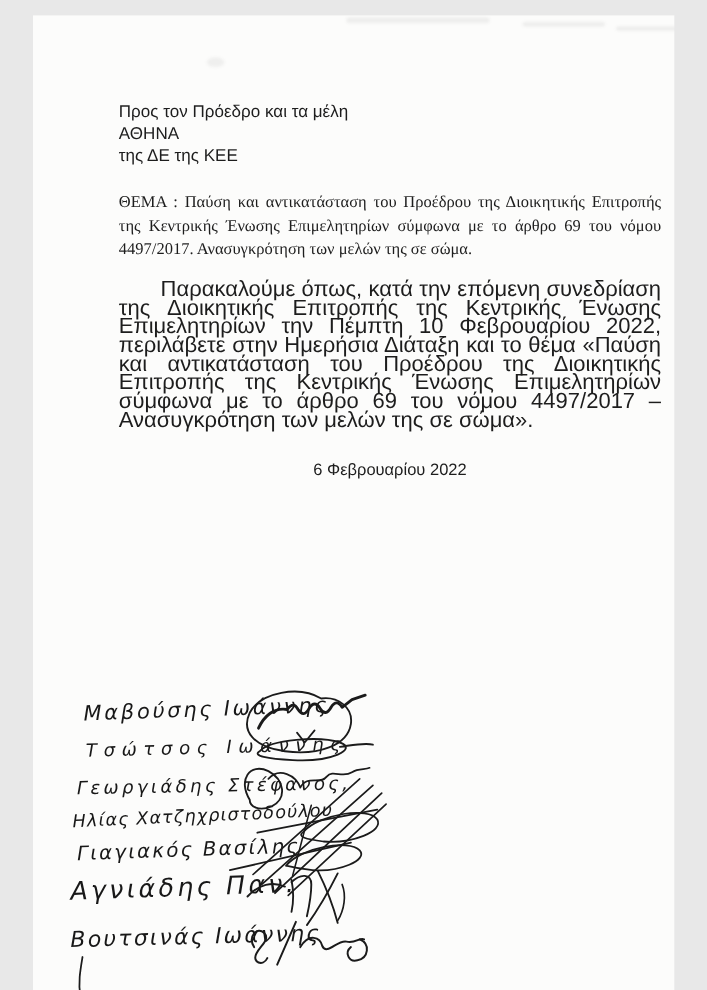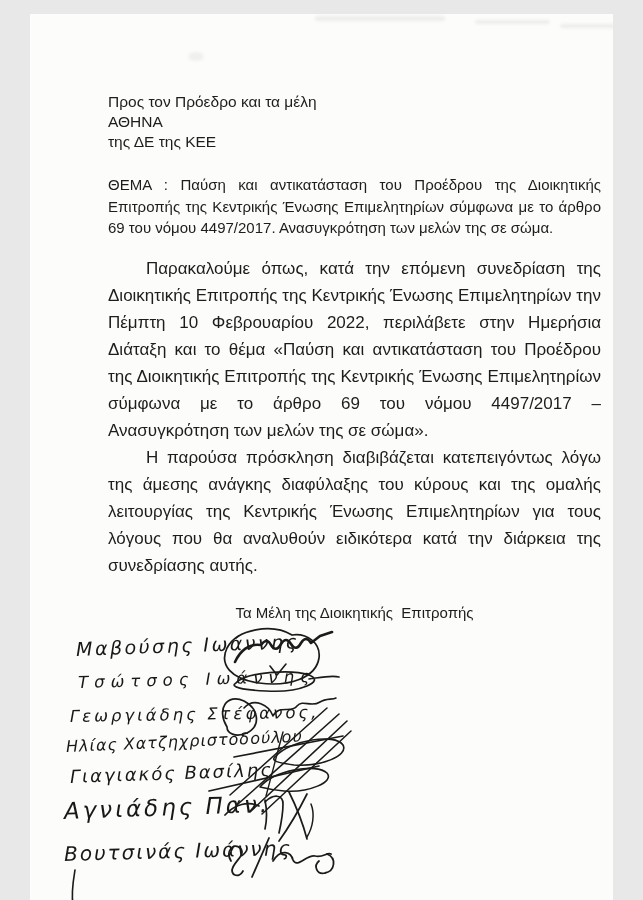--- a/index.html
+++ b/index.html
@@ -23,24 +23,25 @@
     position:absolute;left:0;top:0;width:643px;
     box-sizing:border-box;
     padding:78px 72px 0 78px;
   }
   .address{font-size:15.5px;line-height:20px;}
   .address div{white-space:nowrap;}
   .subject{
     margin:22px 0 0 0;
     font-size:15px;line-height:21.5px;
     text-align:justify;
+    font-family:Liberation Serif, serif;
   }
   .bodytext{
     margin:0;
-    font-size:17px;line-height:27px;
+    font-size:20px;line-height:17px;
     text-align:justify;
     text-indent:38px;
   }
   .bodytext.first{margin-top:16px;}
   .centered{
     text-align:center;
     font-size:15px;line-height:20px;
     white-space:pre-wrap;
   }
   .dateline{margin-top:27px;}
@@ -80,23 +81,22 @@
   <div class="content">
     <div class="address">
       <div>Προς τον Πρόεδρο και τα μέλη</div>
       <div>ΑΘΗΝΑ</div>
       <div>της ΔΕ της ΚΕΕ</div>
     </div>
 
     <p class="subject">ΘΕΜΑ : Παύση και αντικατάσταση του Προέδρου της Διοικητικής Επιτροπής της Κεντρικής Ένωσης Επιμελητηρίων σύμφωνα με το άρθρο 69 του νόμου 4497/2017. Ανασυγκρότηση των μελών της σε σώμα.</p>
 
     <p class="bodytext first">Παρακαλούμε όπως, κατά την επόμενη συνεδρίαση της Διοικητικής Επιτροπής της Κεντρικής Ένωσης Επιμελητηρίων την Πέμπτη 10 Φεβρουαρίου 2022, περιλάβετε στην Ημερήσια Διάταξη και το θέμα «Παύση και αντικατάσταση του Προέδρου της Διοικητικής Επιτροπής της Κεντρικής Ένωσης Επιμελητηρίων σύμφωνα με το άρθρο 69 του νόμου 4497/2017 – Ανασυγκρότηση των μελών της σε σώμα».</p>
-    <p class="bodytext">Η παρούσα πρόσκληση διαβιβάζεται κατεπειγόντως λόγω της άμεσης ανάγκης διαφύλαξης του κύρους και της ομαλής λειτουργίας της Κεντρικής Ένωσης Επιμελητηρίων για τους λόγους που θα αναλυθούν ειδικότερα κατά την διάρκεια της συνεδρίασης αυτής.</p>
 
-    <div class="centered membersline">Τα Μέλη της Διοικητικής  Επιτροπής</div>
+    <div class="centered dateline">6 Φεβρουαρίου 2022</div>
   </div>
 
   <div class="signatures">
     <div class="sig-row r1">Μαβούσης Ιωάννης</div>
     <div class="sig-row r2">Τσώτσος Ιωάννης</div>
     <div class="sig-row r3">Γεωργιάδης Στέφανος,</div>
     <div class="sig-row r4">Ηλίας Χατζηχριστοδούλου</div>
     <div class="sig-row r5">Γιαγιακός Βασίλης</div>
     <div class="sig-row r6">Αγνιάδης Παν.</div>
     <div class="sig-row r7">Βουτσινάς Ιωάννης</div>

